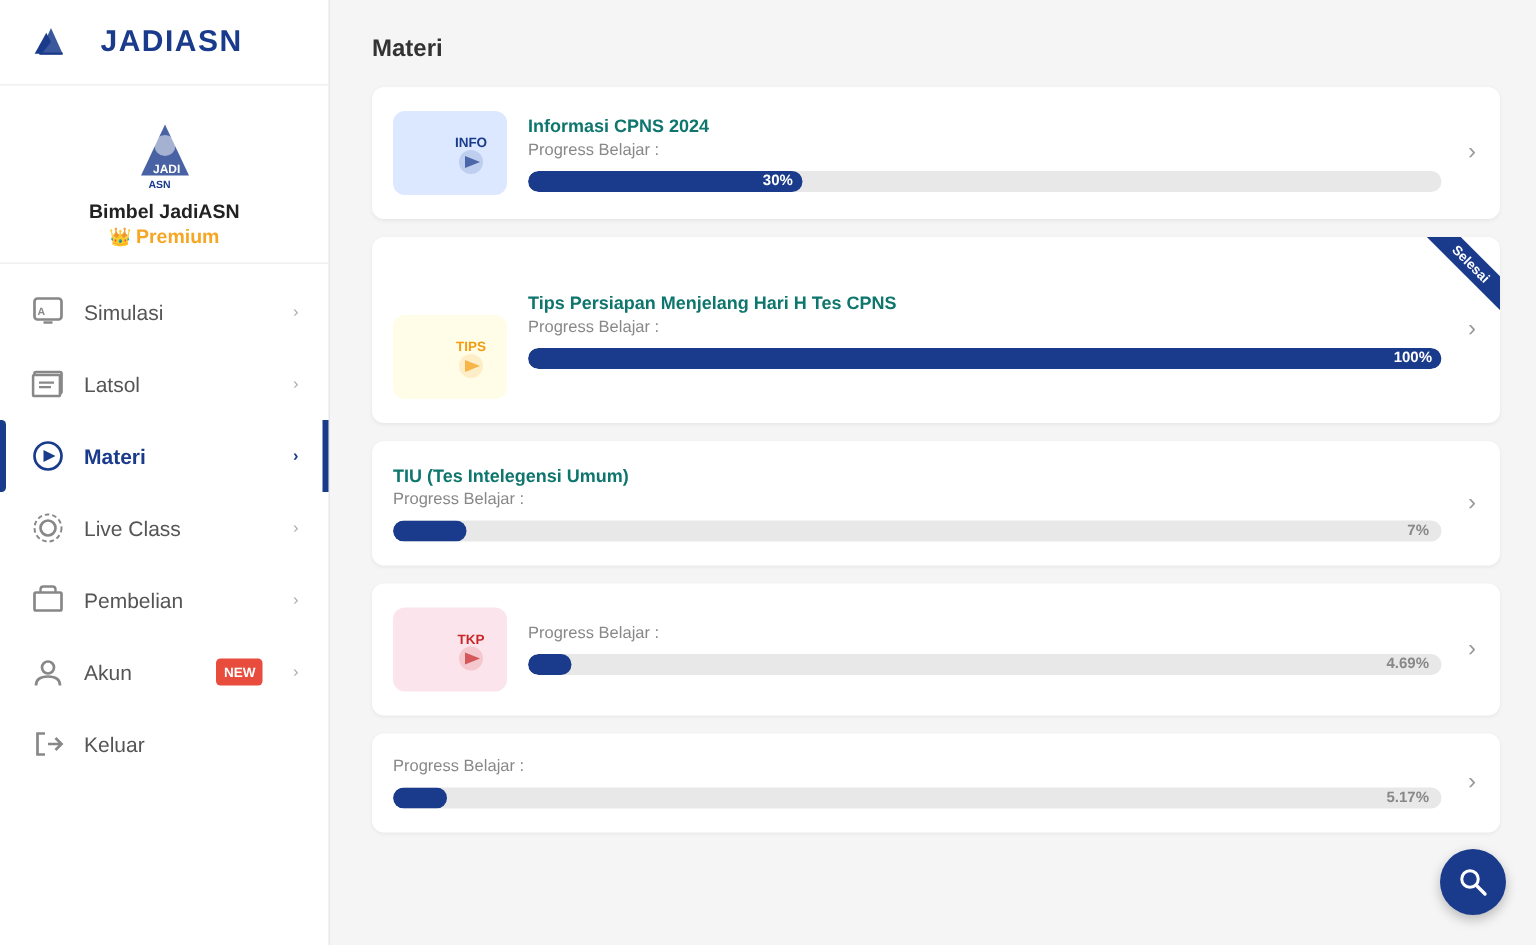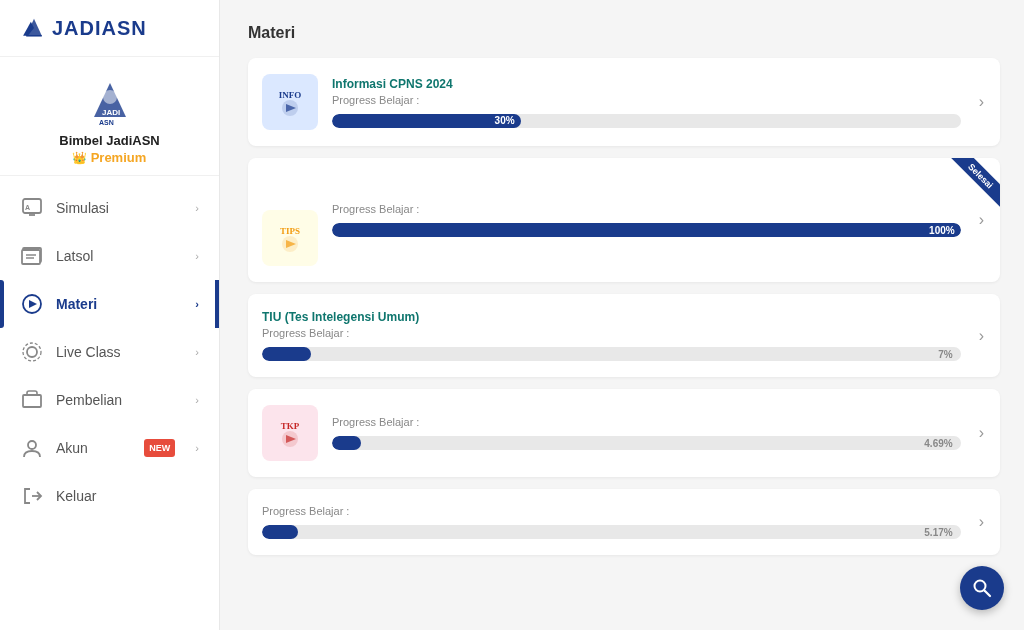--- a/index.html
+++ b/index.html
@@ -21,21 +21,21 @@
       padding: 14px 20px;
       border-bottom: 1px solid #f0f0f0;
     }
 
     .logo-text {
       font-size: 20px;
       font-weight: 800;
       color: #1a3b8c;
       display: flex;
       align-items: center;
-      gap: 4px;
+      gap: 19px;
     }
 
     .logo-icon {
       width: 28px;
       height: 28px;
     }
 
     .sidebar-profile {
       display: flex;
       flex-direction: column;
@@ -162,29 +162,28 @@
       margin-bottom: 12px;
       display: flex;
       align-items: center;
       gap: 14px;
       position: relative;
       box-shadow: 0 1px 3px rgba(0,0,0,0.06);
       cursor: pointer;
     }
 
     .card-icon {
-      width: 56px;
+      width: 76px;
       height: 56px;
       border-radius: 8px;
       overflow: hidden;
       flex-shrink: 0;
       display: flex;
       align-items: center;
-      justify-content: center;
-      font-family: Liberation Serif, serif;
+      justify-content: flex-end;
     }
 
     .card-body { flex: 1; }
 
     .card-title {
       font-size: 12px;
       font-weight: 700;
       color: #0f766e;
       margin-bottom: 3px;
     }
@@ -440,20 +439,21 @@
       </div>
       <div class="card-icon icon-tips" style="background:#fffde7;">
         <svg width="48" height="48" viewBox="0 0 48 48">
           <rect width="48" height="48" rx="8" fill="#fffde7"></rect>
           <text x="24" y="20" font-size="9" font-weight="900" fill="#f39c12" text-anchor="middle">TIPS</text>
           <circle cx="24" cy="30" r="8" fill="#f39c12" opacity="0.15"></circle>
           <polygon points="20,26 30,30 20,34" fill="#f39c12" opacity="0.7"></polygon>
         </svg>
       </div>
       <div class="card-body">
+        <div class="card-title">Tips Persiapan Menjelang Hari H Tes CPNS</div>
         <div class="card-subtitle">Progress Belajar :</div>
         <div class="progress-bar-wrap">
           <div class="progress-bar-fill" style="width:100%;">
             <span class="progress-label">100%</span>
           </div>
 
         </div>
       </div>
       <span class="card-chevron">›</span>
     </div>

